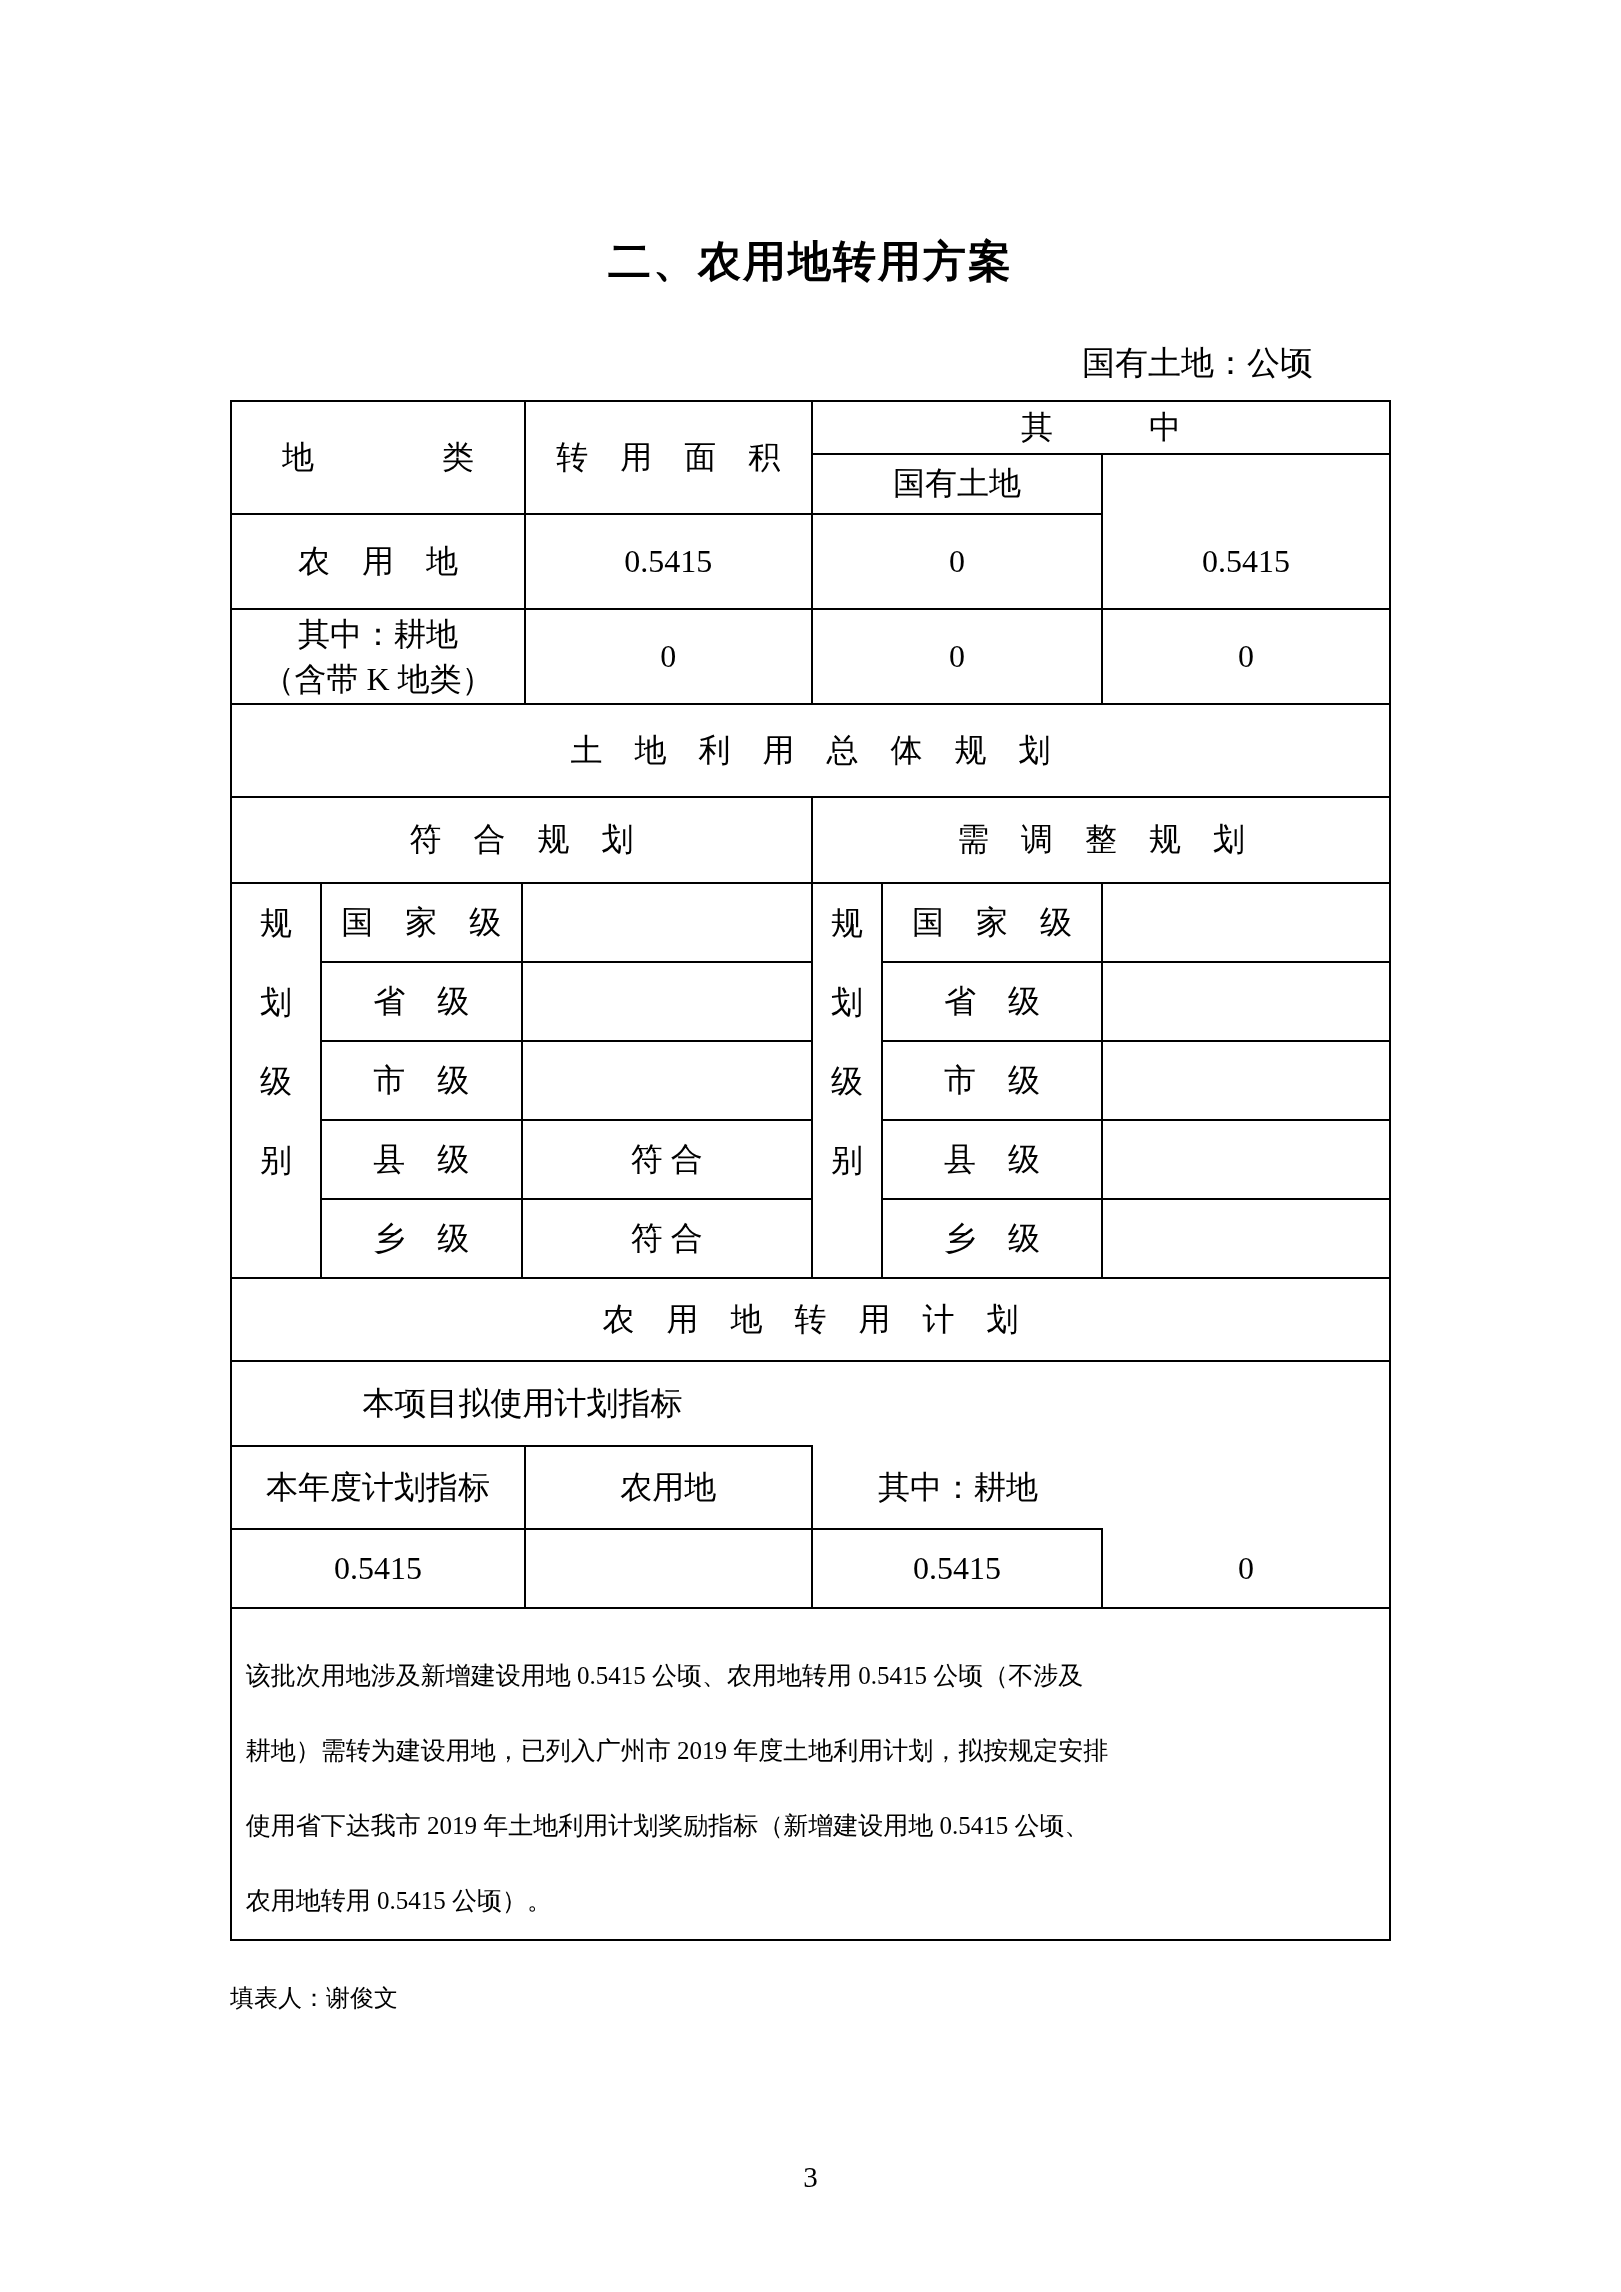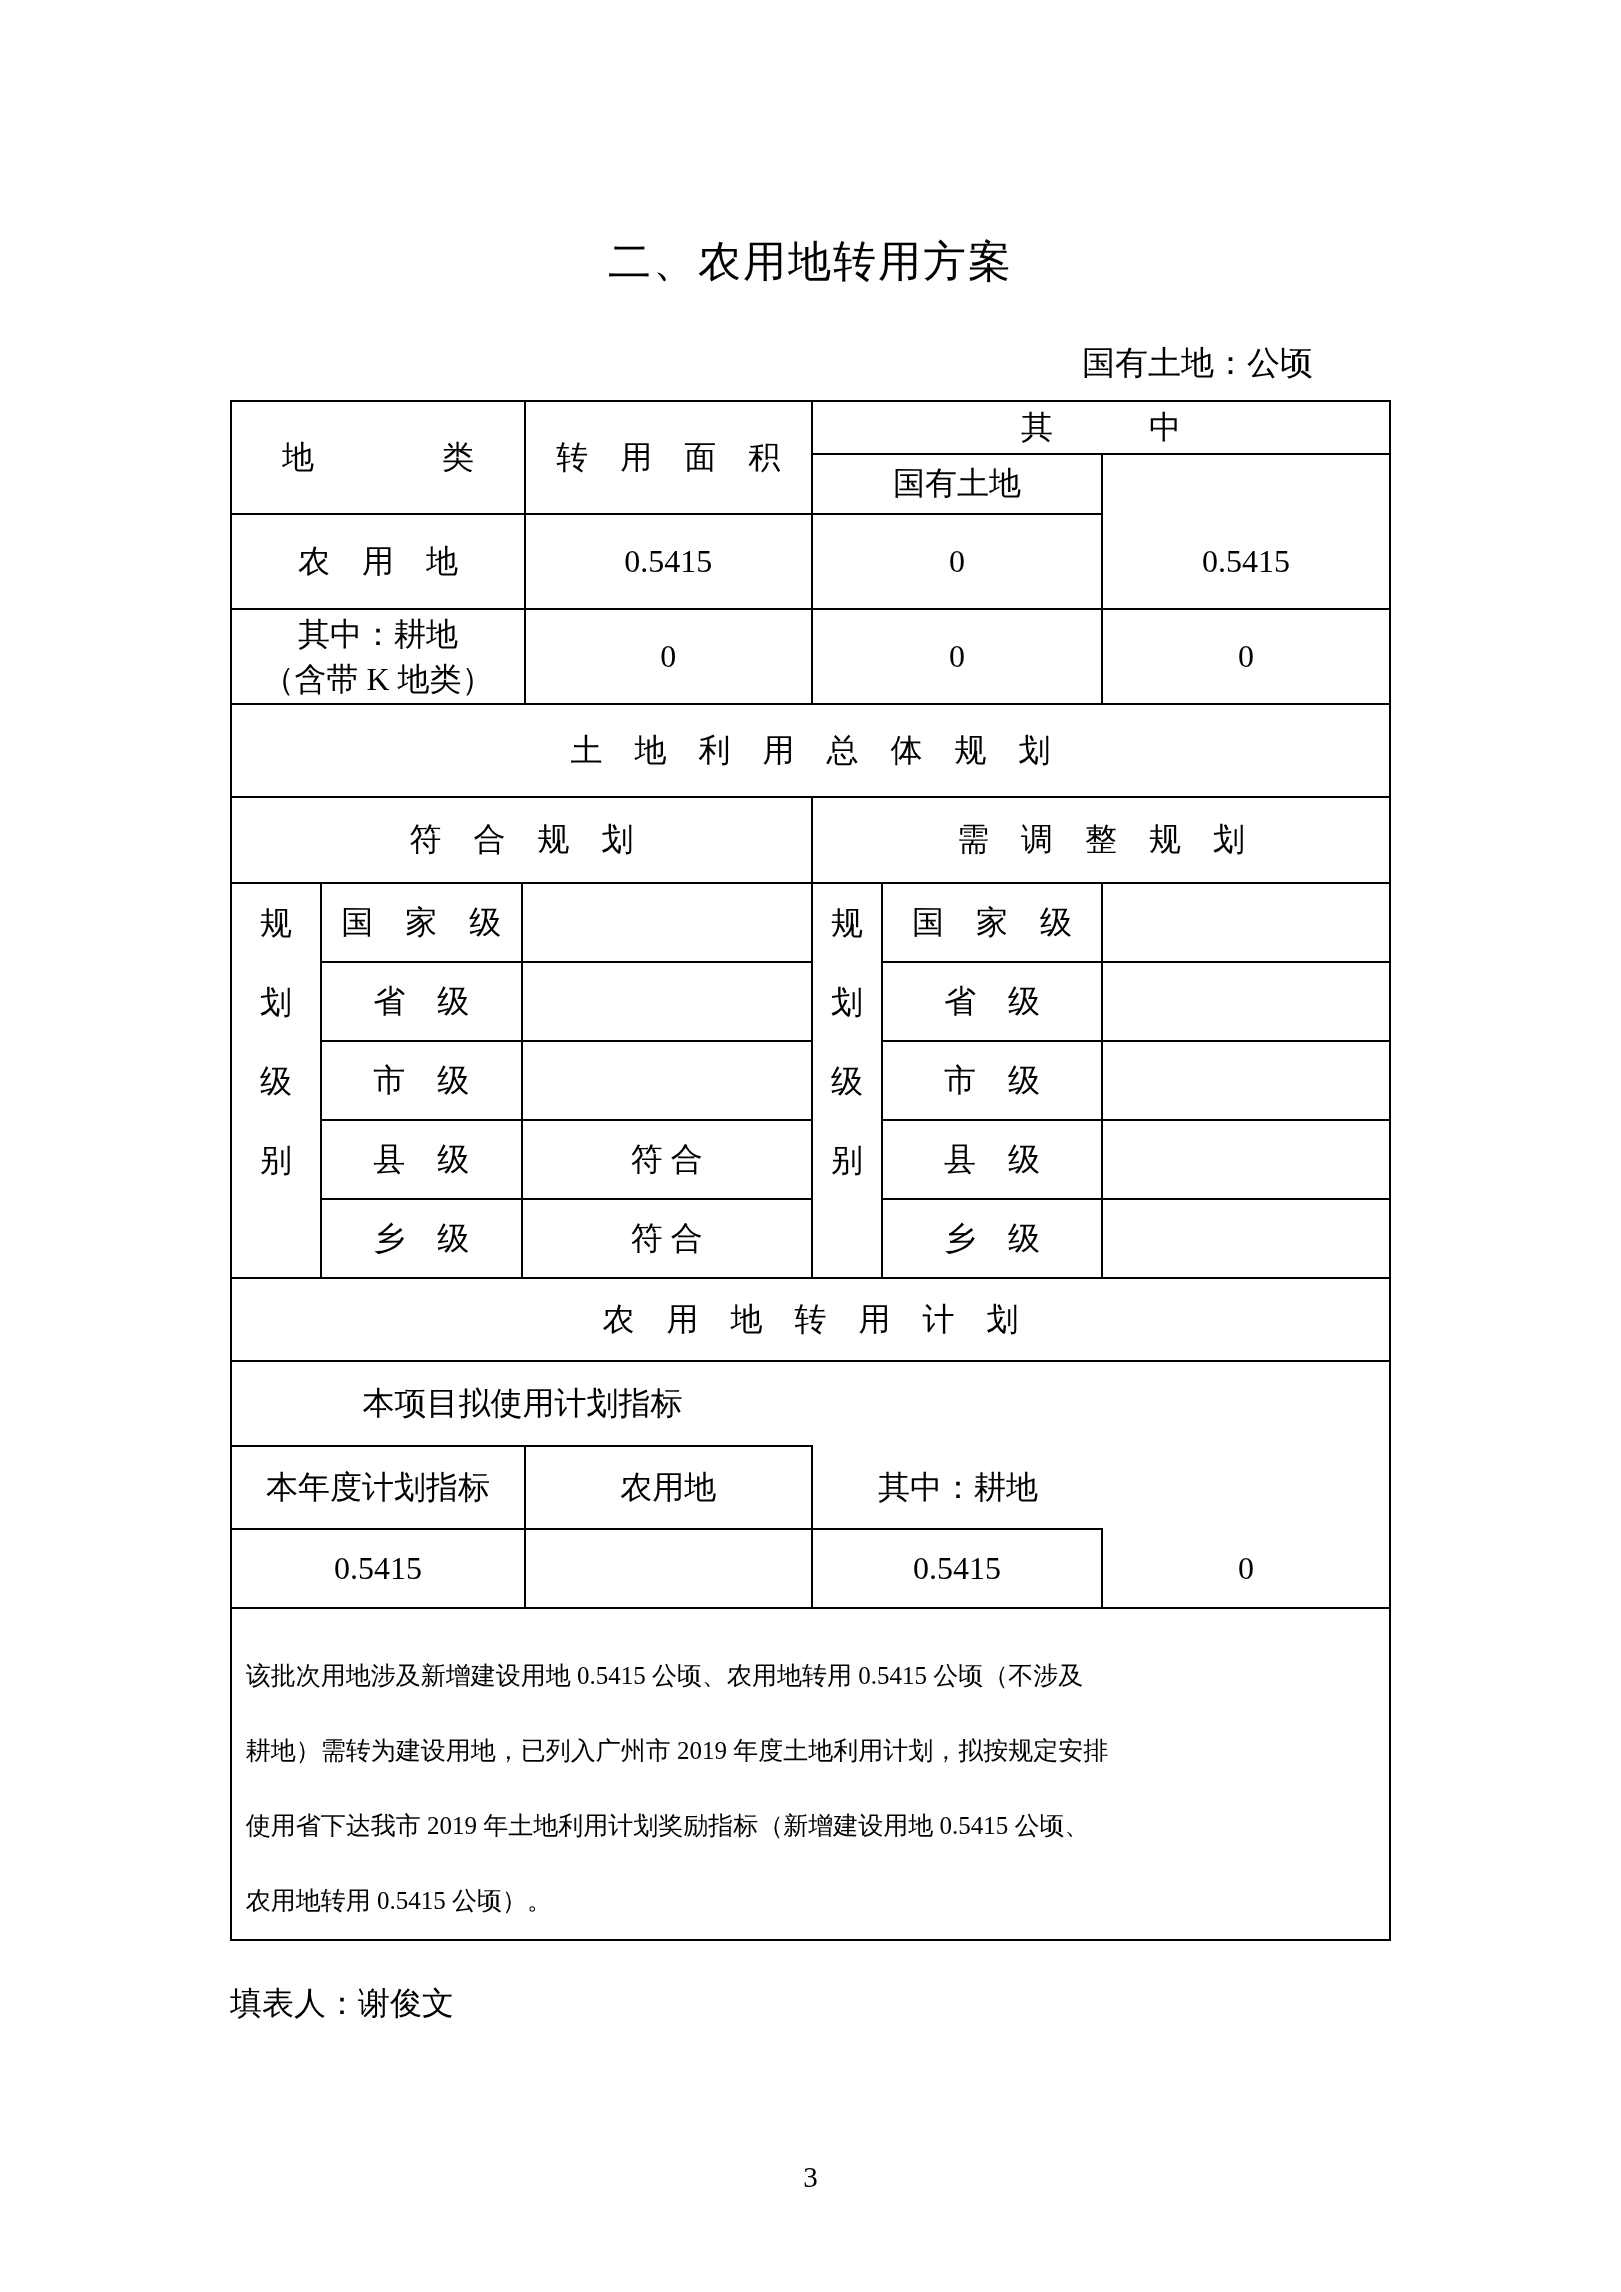--- a/index.html
+++ b/index.html
@@ -5,21 +5,21 @@
   * { margin:0; padding:0; box-sizing:border-box; }
   html,body { background:#ffffff; }
   .page {
     position:relative; width:1621px; height:2293px; background:#fff;
     font-family:"Liberation Serif","DejaVu Serif",serif; color:#000;
     overflow:hidden;
   }
   .doc-title {
     position:absolute; top:233px; left:0; width:100%; text-align:center;
     font-family:"Liberation Sans","DejaVu Sans",sans-serif;
-    font-weight:normal; font-size:43px; letter-spacing:2px;
+    font-weight:bold; font-size:43px; letter-spacing:2px;
   }
   .unit-note {
     position:absolute; top:341px; left:230px; width:1161px;
     text-align:right; padding-right:78px; font-size:33px;
   }
   .doc-table {
     position:absolute; top:400px; left:230px; width:1161px; height:1541px;
     border:2.9px solid #000; font-size:32px; overflow:hidden;
   }
   .grid { display:grid; }
@@ -37,21 +37,21 @@
   .sec5 { grid-template-rows:83px; }
   .sec6 { grid-template-columns:50.2% auto; grid-template-rows:85px; }
   .sec7, .sec8 { grid-template-columns:25.4% 24.8% 25.1% auto; }
   .sec7 { grid-template-rows:83px; }
   .sec8 { grid-template-rows:79px; }
   .axis-col { display:flex; flex-direction:column; height:100%; width:100%; }
   .axis-col span { height:79px; display:flex; align-items:center; justify-content:center; }
   .stack { display:flex; flex-direction:column; line-height:1.4; }
   .note { padding:29px 13.7px 0 13.7px; }
   .note-line { line-height:75px; white-space:nowrap; font-size:25px; }
-  .preparer { position:absolute; top:1982px; left:230px; font-size:32px; }
+  .preparer { position:absolute; top:1982px; left:230px; font-size:24px; }
   .page-number { position:absolute; top:2161px; left:0; width:100%; text-align:center; font-size:29px; }
 </style>
 </head>
 <body>
 
 <div class="page">
 
   <div class="doc-title">二、农用地转用方案</div>
   <div class="unit-note">国有土地：公顷</div>
 

